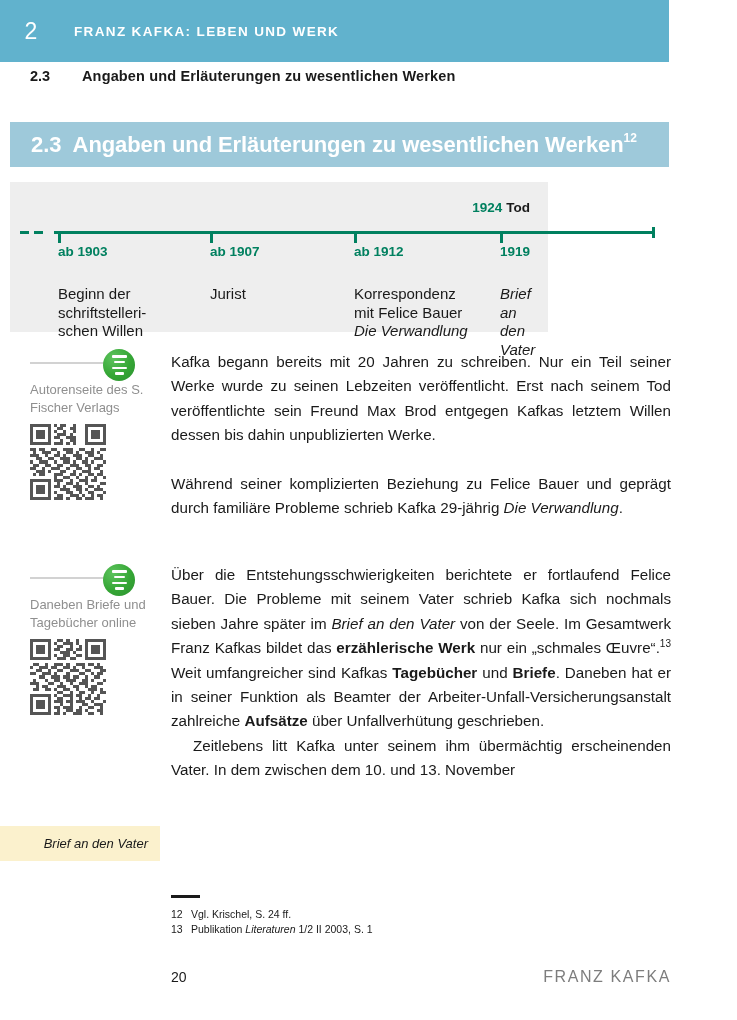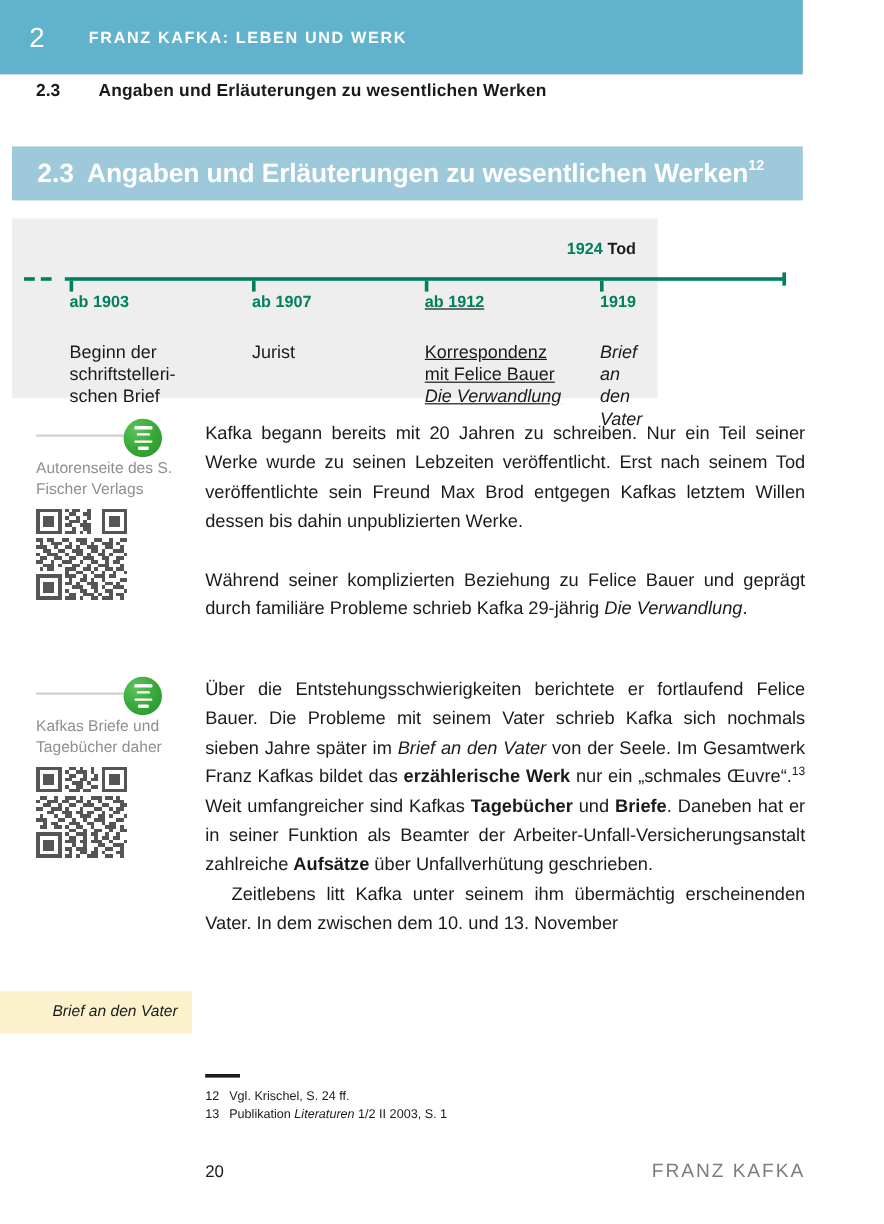--- a/index.html
+++ b/index.html
@@ -337,32 +337,32 @@
     <div class="tl-tick" style="left:334px;"></div>
     <div class="tl-tick" style="left:480px;"></div>
     <div class="tl-endcap"></div>
   </div>
 
   <div class="tl-entry" style="left:48px;">
     <div class="tl-year">ab 1903</div>
     <div class="tl-desc">
       <div>Beginn der</div>
       <div>schriftstelleri-</div>
-      <div>schen Brief</div>
+      <div>schen Willen</div>
     </div>
   </div>
 
   <div class="tl-entry" style="left:200px;">
     <div class="tl-year">ab 1907</div>
     <div class="tl-desc">
       <div>Jurist</div>
     </div>
   </div>
 
-  <div class="tl-entry" style="left:344px;text-decoration:underline;">
+  <div class="tl-entry" style="left:344px;">
     <div class="tl-year">ab 1912</div>
     <div class="tl-desc">
       <div>Korrespondenz</div>
       <div>mit Felice Bauer</div>
       <div class="it">Die Verwandlung</div>
     </div>
   </div>
 
   <div class="tl-entry" style="left:490px;">
     <div class="tl-year">1919</div>
@@ -526,21 +526,21 @@
 <div class="margin-note-block" style="top:564px;">
   <div class="mn-rule-row">
     <div class="mn-rule"></div>
     <div class="mn-badge">
       <i></i>
         <i></i>
         <i></i>
         <i></i>
     </div>
   </div>
-  <div class="mn-caption">Kafkas Briefe und Tagebücher daher</div>
+  <div class="mn-caption">Daneben Briefe und Tagebücher online</div>
   <svg class="mn-qr" viewBox="0 0 25 25" shape-rendering="crispEdges">
     <rect width="25" height="25" fill="#ffffff"></rect>
     <g fill="#555555">
       <rect x="0" y="0" width="7" height="1"></rect>
         <rect x="0" y="6" width="7" height="1"></rect>
       <rect x="0" y="0" width="1" height="7"></rect>
         <rect x="6" y="0" width="1" height="7"></rect>
       <rect x="2" y="2" width="3" height="3"></rect>
       <rect x="18" y="0" width="7" height="1"></rect>
         <rect x="18" y="6" width="7" height="1"></rect>

